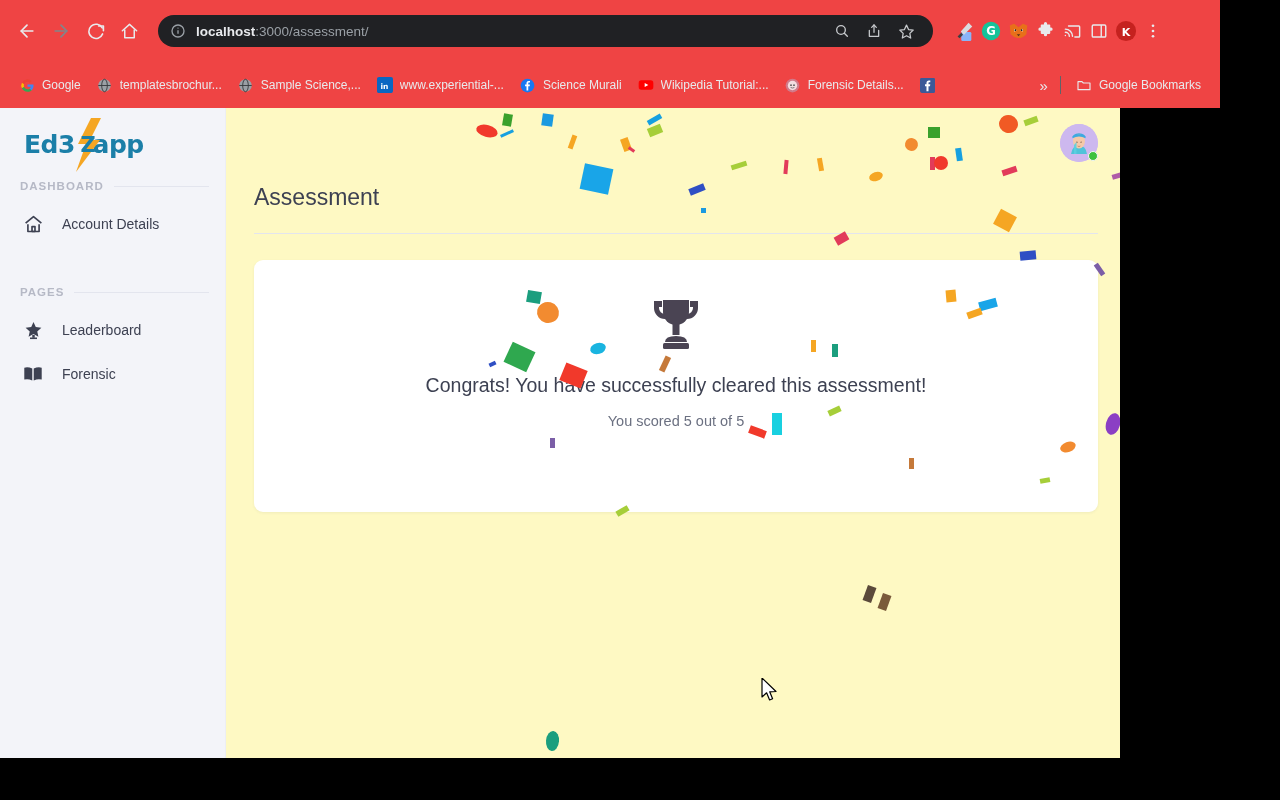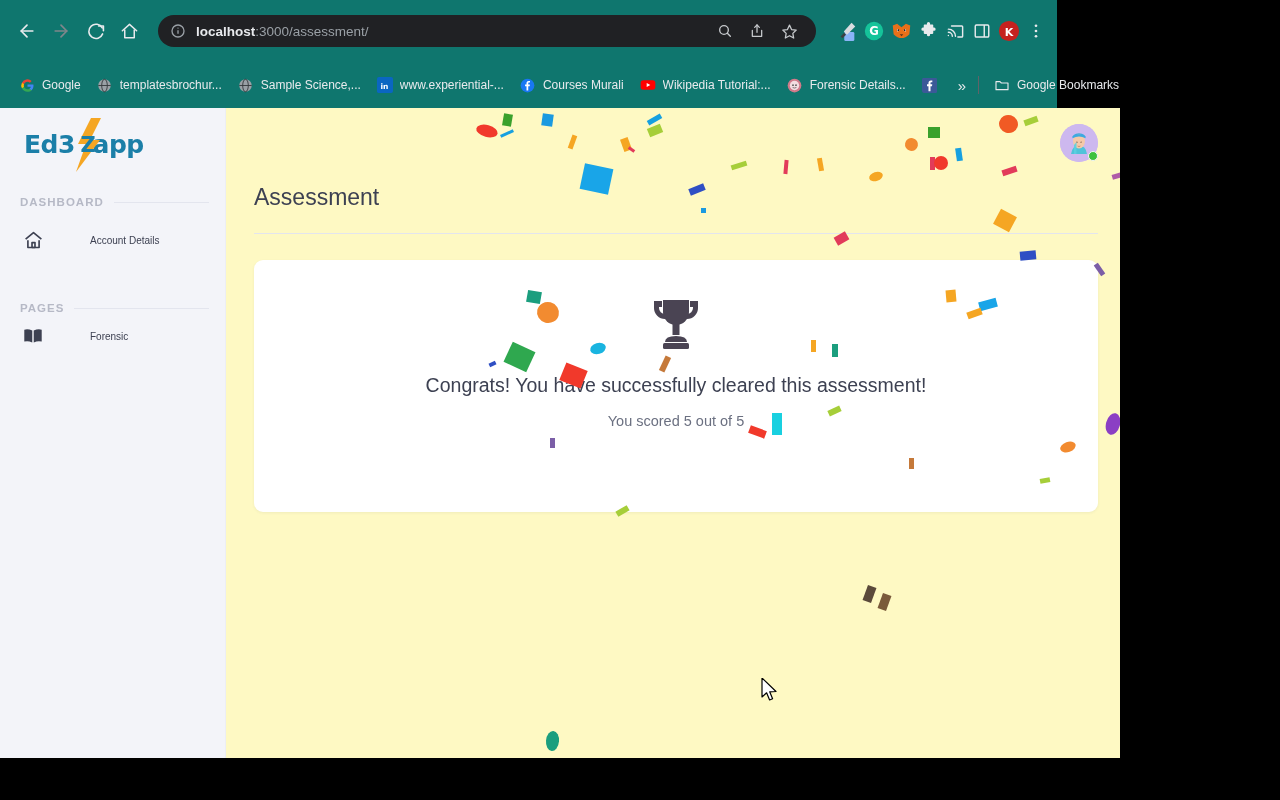--- a/index.html
+++ b/index.html
@@ -1,20 +1,20 @@
 <!DOCTYPE html>
 <html><head>
 <meta charset="utf-8">
 <style>
   * { margin:0; padding:0; box-sizing:border-box; }
   html,body { width:1280px; height:800px; background:#000; overflow:hidden;
               font-family:"Liberation Sans", sans-serif; }
 
   
-  #browser { width:1057px; height:108px; background:#0f766e; position:relative; }
+  #browser { width:1220px; height:108px; background:#ef4444; position:relative; }
   #toolbar { height:62px; display:flex; align-items:center; padding:0 10px; }
   .navbtn { width:34px; height:34px; border-radius:50%; display:flex;
             align-items:center; justify-content:center; cursor:pointer; flex:none; }
   .navbtn svg { display:block; }
   #omnibox { flex:1; height:32px; background:#202124; border-radius:16px;
              display:flex; align-items:center; padding:0 12px; margin:0 8px 0 12px;
              max-width:775px; }
   #omnibox .info { width:16px; height:16px; flex:none; margin-right:10px; }
   #urltext { font-size:13.5px; color:#9aa0a6; white-space:nowrap; overflow:hidden; }
   #urltext b { color:#e8eaed; font-weight:700; }
@@ -41,30 +41,30 @@
   #page { position:relative; width:1120px; height:650px; background:#fef9c3;
           overflow:hidden; }
   #sidebar { position:absolute; left:0; top:0; width:226px; height:650px;
              background:#f3f4f9; border-right:1px solid #eceef4; }
   #logo { padding:22px 0 0 24px; position:relative; height:72px; }
   .logo-wrap { position:relative; display:inline-block; }
   .logo-txt { font-size:25px; font-weight:700; color:#1b7fa8; letter-spacing:-.5px;
               font-family:"DejaVu Sans", sans-serif; }
   .logo-bolt { position:absolute; left:49px; top:-12px; }
 
-  .sec { margin-top:16px; display:flex; align-items:center; gap:10px;
+  .sec { display:flex; align-items:center; gap:10px;
          padding:0 16px 0 20px; }
   .sec-lbl { font-size:11.5px; letter-spacing:1px; color:#b6b9c6; font-weight:600; }
   .sec-line { flex:1; height:1px; background:#e3e5ee; }
 
   .nav-item { display:flex; align-items:center; gap:18px; padding:11px 20px 11px 22px;
               cursor:pointer; }
   .nav-ico { width:22px; height:22px; flex:none; display:flex;
              align-items:center; justify-content:center; }
-  .nav-lbl { font-size:10px; color:#3d4152;margin-left:28px; }
+  .nav-lbl { font-size:14px; color:#3d4152; }
 
   #main { position:absolute; left:224px; top:0; right:0; height:650px; }
   #avatar-wrap { position:absolute; right:22px; top:16px; width:38px; height:38px; }
   #avatar { width:38px; height:38px; border-radius:50%; background:#cdb8ef;
             overflow:hidden; position:relative; cursor:pointer; }
   #status-dot { position:absolute; right:0px; bottom:1px; width:10px; height:10px;
                 border-radius:50%; background:#3ec13e; border:1.5px solid #f3f4f9; }
 
   #title { position:absolute; left:30px; top:76px; font-size:23px; color:#3d4152; }
   #divider { position:absolute; left:30px; right:22px; top:125px; height:1px;
@@ -246,21 +246,21 @@
       </span>
       <span class="bm-lbl">www.experiential-...</span>
     </div>
     <div class="bm">
       <span class="bm-ico">
         <svg width="15" height="15" viewBox="0 0 24 24">
             <circle cx="12" cy="12" r="11" fill="#1877f2"></circle>
             <path d="M13.2 20v-7h2.3l.35-2.7h-2.65V8.6c0-.78.22-1.3 1.33-1.3h1.42V4.9c-.25-.03-1.1-.1-2.08-.1-2.06 0-3.47 1.26-3.47 3.56v1.98H8.1V13h2.3v7h2.8z" fill="#fff"></path>
           </svg>
       </span>
-      <span class="bm-lbl">Courses Murali</span>
+      <span class="bm-lbl">Science Murali</span>
     </div>
     <div class="bm">
       <span class="bm-ico">
         <svg width="16" height="16" viewBox="0 0 24 24">
             <rect x="1" y="5" width="22" height="14" rx="4" fill="#ff0000"></rect>
             <path d="M10 9l5.5 3-5.5 3z" fill="#fff"></path>
           </svg>
       </span>
       <span class="bm-lbl">Wikipedia Tutorial:...</span>
     </div>
@@ -327,20 +327,30 @@
             <path d="M5.6 11.6V20h12.8v-8.4"></path>
             <rect x="10.3" y="14.4" width="3.4" height="5.6"></rect>
           </svg>
       </span>
       <span class="nav-lbl">Account Details</span>
     </div>
 
     <div class="sec" style="margin-top:40px;">
       <span class="sec-lbl">PAGES</span>
       <span class="sec-line"></span>
+    </div>
+    <div class="nav-item" style="margin-top:10px;">
+      <span class="nav-ico">
+        <svg width="21" height="21" viewBox="0 0 24 24" fill="#3d4152">
+            <path d="M12 2.2 L14.6 8.1 L21 8.8 L16.3 13 L17.6 19.2 L12 16 L6.4 19.2 L7.7 13 L3 8.8 L9.4 8.1 Z"></path>
+            <rect x="10.6" y="17" width="2.8" height="3.3"></rect>
+            <rect x="8" y="20" width="8" height="1.8"></rect>
+          </svg>
+      </span>
+      <span class="nav-lbl">Leaderboard</span>
     </div>
     <div class="nav-item">
       <span class="nav-ico">
         <svg width="22" height="22" viewBox="0 0 24 24">
             <path d="M2.5 5.2 Q6.6 4 11.2 6.1 V19 Q6.6 16.9 2.5 18.1 Z" fill="#3d4152"></path>
             <path d="M21.5 5.2 Q17.4 4 12.8 6.1 V19 Q17.4 16.9 21.5 18.1 Z" fill="#3d4152"></path>
           </svg>
       </span>
       <span class="nav-lbl">Forensic</span>
     </div>

